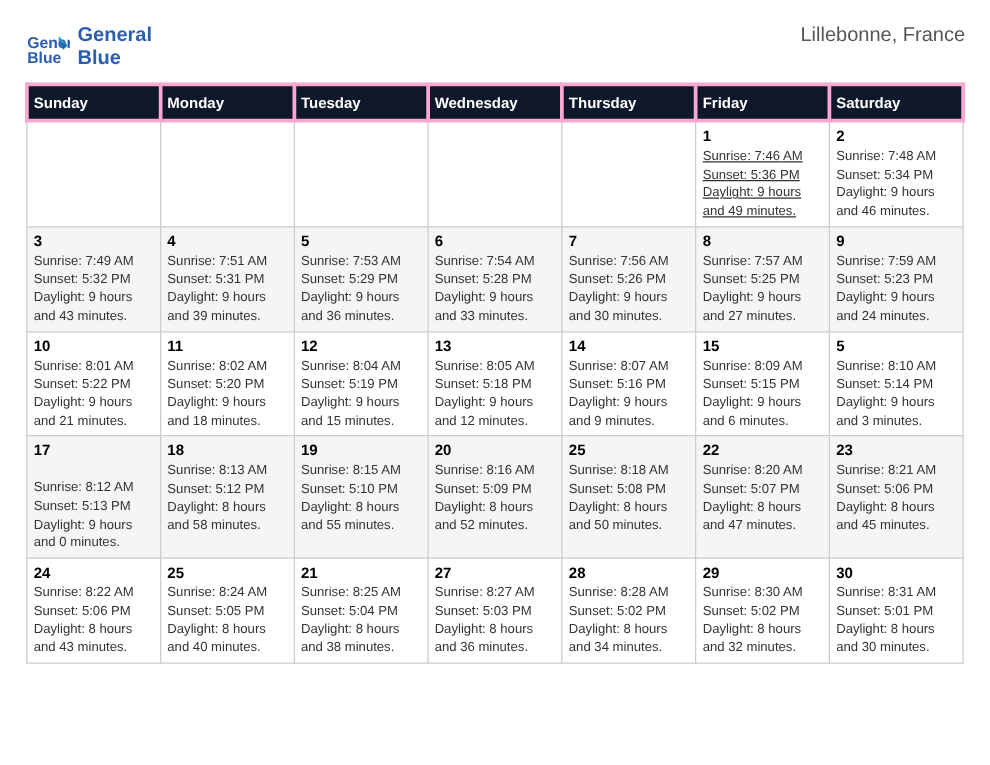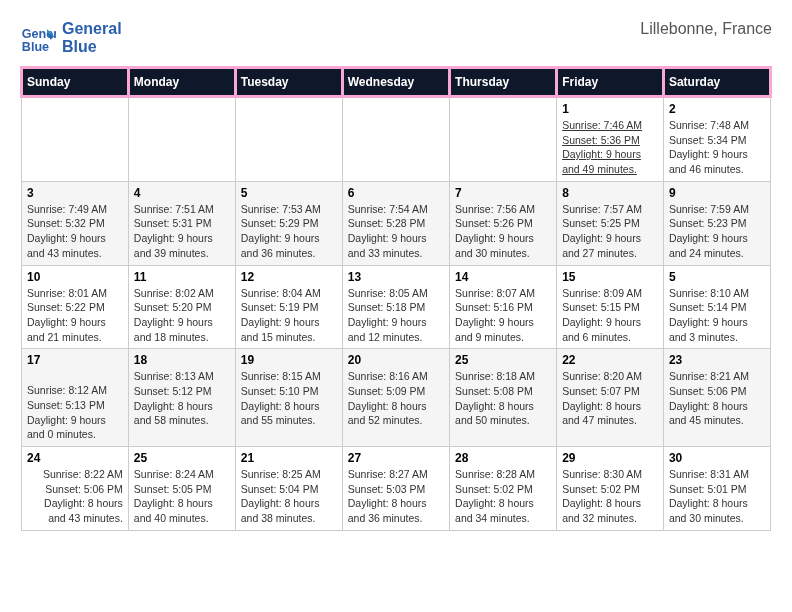--- a/index.html
+++ b/index.html
@@ -287,21 +287,21 @@
           <span class="day-num">23</span>
           <div class="day-info" style="white-space: pre-line;">Sunrise: 8:21 AM
 Sunset: 5:06 PM
 Daylight: 8 hours
 and 45 minutes.</div>
         </td>
       </tr>
       <tr>
         <td>
           <span class="day-num">24</span>
-          <div class="day-info" style="white-space: pre-line; text-align: right;">Sunrise: 8:22 AM
+          <div class="day-info" style="white-space: pre-line;">Sunrise: 8:22 AM
 Sunset: 5:06 PM
 Daylight: 8 hours
 and 43 minutes.</div>
         </td>
         <td>
           <span class="day-num">25</span>
           <div class="day-info" style="white-space: pre-line;">Sunrise: 8:24 AM
 Sunset: 5:05 PM
 Daylight: 8 hours
 and 40 minutes.</div>

